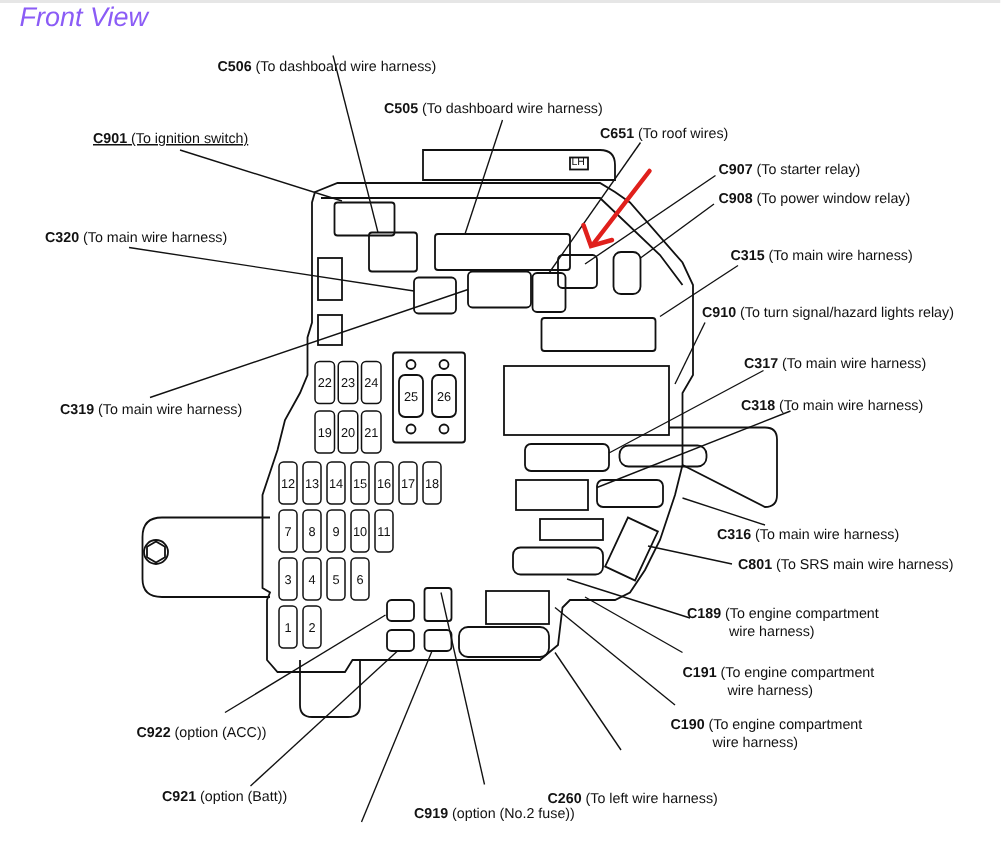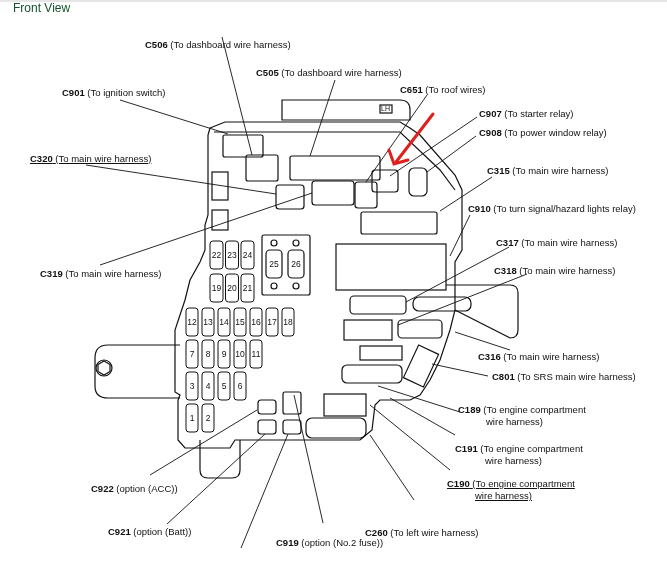--- a/index.html
+++ b/index.html
@@ -1,18 +1,18 @@
 <!DOCTYPE html>
 <html><head>
 <meta charset="utf-8">
 <style>
   html, body { margin: 0; padding: 0; background: #ffffff; }
   body { width: 667px; height: 574px; position: relative; overflow: hidden; font-family: "Liberation Sans", sans-serif; }
   .topline { position: absolute; left: 0; top: 0; width: 667px; height: 2px; background: #e6e6e6; }
-  .title { position: absolute; left: 13px; top: 1px; font-size: 12px; color: #14532d; font-family: "Liberation Sans", sans-serif; }
+  .title { position: absolute; left: 13px; top: 1px; font-size: 18px; color: #8b5cf6; font-family: "Liberation Sans", sans-serif; font-style: italic; }
   .lbl { position: absolute; font-size: 9.5px; color: #111; white-space: nowrap; line-height: 12px; font-family: "Liberation Sans", sans-serif; }
   .lbl b { font-weight: bold; }
   .lbl .l2 { display: block; }
   svg.diagram { position: absolute; left: 0; top: 0; }
   .fuse-num { font-size: 8.5px; font-family: "Liberation Sans", sans-serif; fill: #111; }
 </style>
 </head>
 <body>
 
 <div class="topline"></div>
@@ -150,32 +150,32 @@
   <g stroke="#e0201c" stroke-width="3" fill="none" stroke-linecap="round">
     <line x1="433" y1="114" x2="396" y2="162"></line>
     <polyline points="389,150 394,164 408,160"></polyline>
   </g>
 </svg>
 
 <div class="lbl" style="left:381px;top:103px;font-size:7px;">LH</div>
 
 <div class="lbl" style="left:145px;top:39px;"><b>C506</b> <span>(To dashboard wire harness)</span></div>
 <div class="lbl" style="left:256px;top:67px;"><b>C505</b> <span>(To dashboard wire harness)</span></div>
-<div class="lbl" style="left:62px;top:87px;"><b>C901</b> <span>(To ignition switch)</span></div>
+<div class="lbl" style="left:62px;top:87px;text-decoration:underline;"><b>C901</b> <span>(To ignition switch)</span></div>
 <div class="lbl" style="left:400px;top:84px;"><b>C651</b> <span>(To roof wires)</span></div>
 <div class="lbl" style="left:479px;top:108px;"><b>C907</b> <span>(To starter relay)</span></div>
 <div class="lbl" style="left:479px;top:127px;"><b>C908</b> <span>(To power window relay)</span></div>
-<div class="lbl" style="left:30px;top:153px;text-decoration:underline;"><b>C320</b> <span>(To main wire harness)</span></div>
+<div class="lbl" style="left:30px;top:153px;"><b>C320</b> <span>(To main wire harness)</span></div>
 <div class="lbl" style="left:487px;top:165px;"><b>C315</b> <span>(To main wire harness)</span></div>
 <div class="lbl" style="left:468px;top:203px;"><b>C910</b> <span>(To turn signal/hazard lights relay)</span></div>
 <div class="lbl" style="left:496px;top:237px;"><b>C317</b> <span>(To main wire harness)</span></div>
 <div class="lbl" style="left:40px;top:268px;"><b>C319</b> <span>(To main wire harness)</span></div>
 <div class="lbl" style="left:494px;top:265px;"><b>C318</b> <span>(To main wire harness)</span></div>
 <div class="lbl" style="left:478px;top:351px;"><b>C316</b> <span>(To main wire harness)</span></div>
 <div class="lbl" style="left:492px;top:371px;"><b>C801</b> <span>(To SRS main wire harness)</span></div>
 <div class="lbl" style="left:458px;top:404px;"><b>C189</b> <span>(To engine compartment</span><span class="l2" style="padding-left:28px;">wire harness)</span></div>
 <div class="lbl" style="left:455px;top:443px;"><b>C191</b> <span>(To engine compartment</span><span class="l2" style="padding-left:30px;">wire harness)</span></div>
-<div class="lbl" style="left:447px;top:478px;text-decoration:underline;"><b>C190</b> <span>(To engine compartment</span><span class="l2" style="padding-left:28px;">wire harness)</span></div>
+<div class="lbl" style="left:447px;top:478px;"><b>C190</b> <span>(To engine compartment</span><span class="l2" style="padding-left:28px;">wire harness)</span></div>
 <div class="lbl" style="left:91px;top:483px;"><b>C922</b> <span>(option (ACC))</span></div>
 <div class="lbl" style="left:365px;top:503px;margin-top:24px;"><b>C260</b> <span>(To left wire harness)</span></div>
 <div class="lbl" style="left:108px;top:526px;"><b>C921</b> <span>(option (Batt))</span></div>
 <div class="lbl" style="left:276px;top:525px;margin-top:12px;"><b>C919</b> <span>(option (No.2 fuse))</span></div>
 <div class="lbl" style="left:198px;top:581px;font-family:Liberation Mono, monospace;"><b>C920</b> <span>(option (IG2))</span></div>
 
 </body></html>

